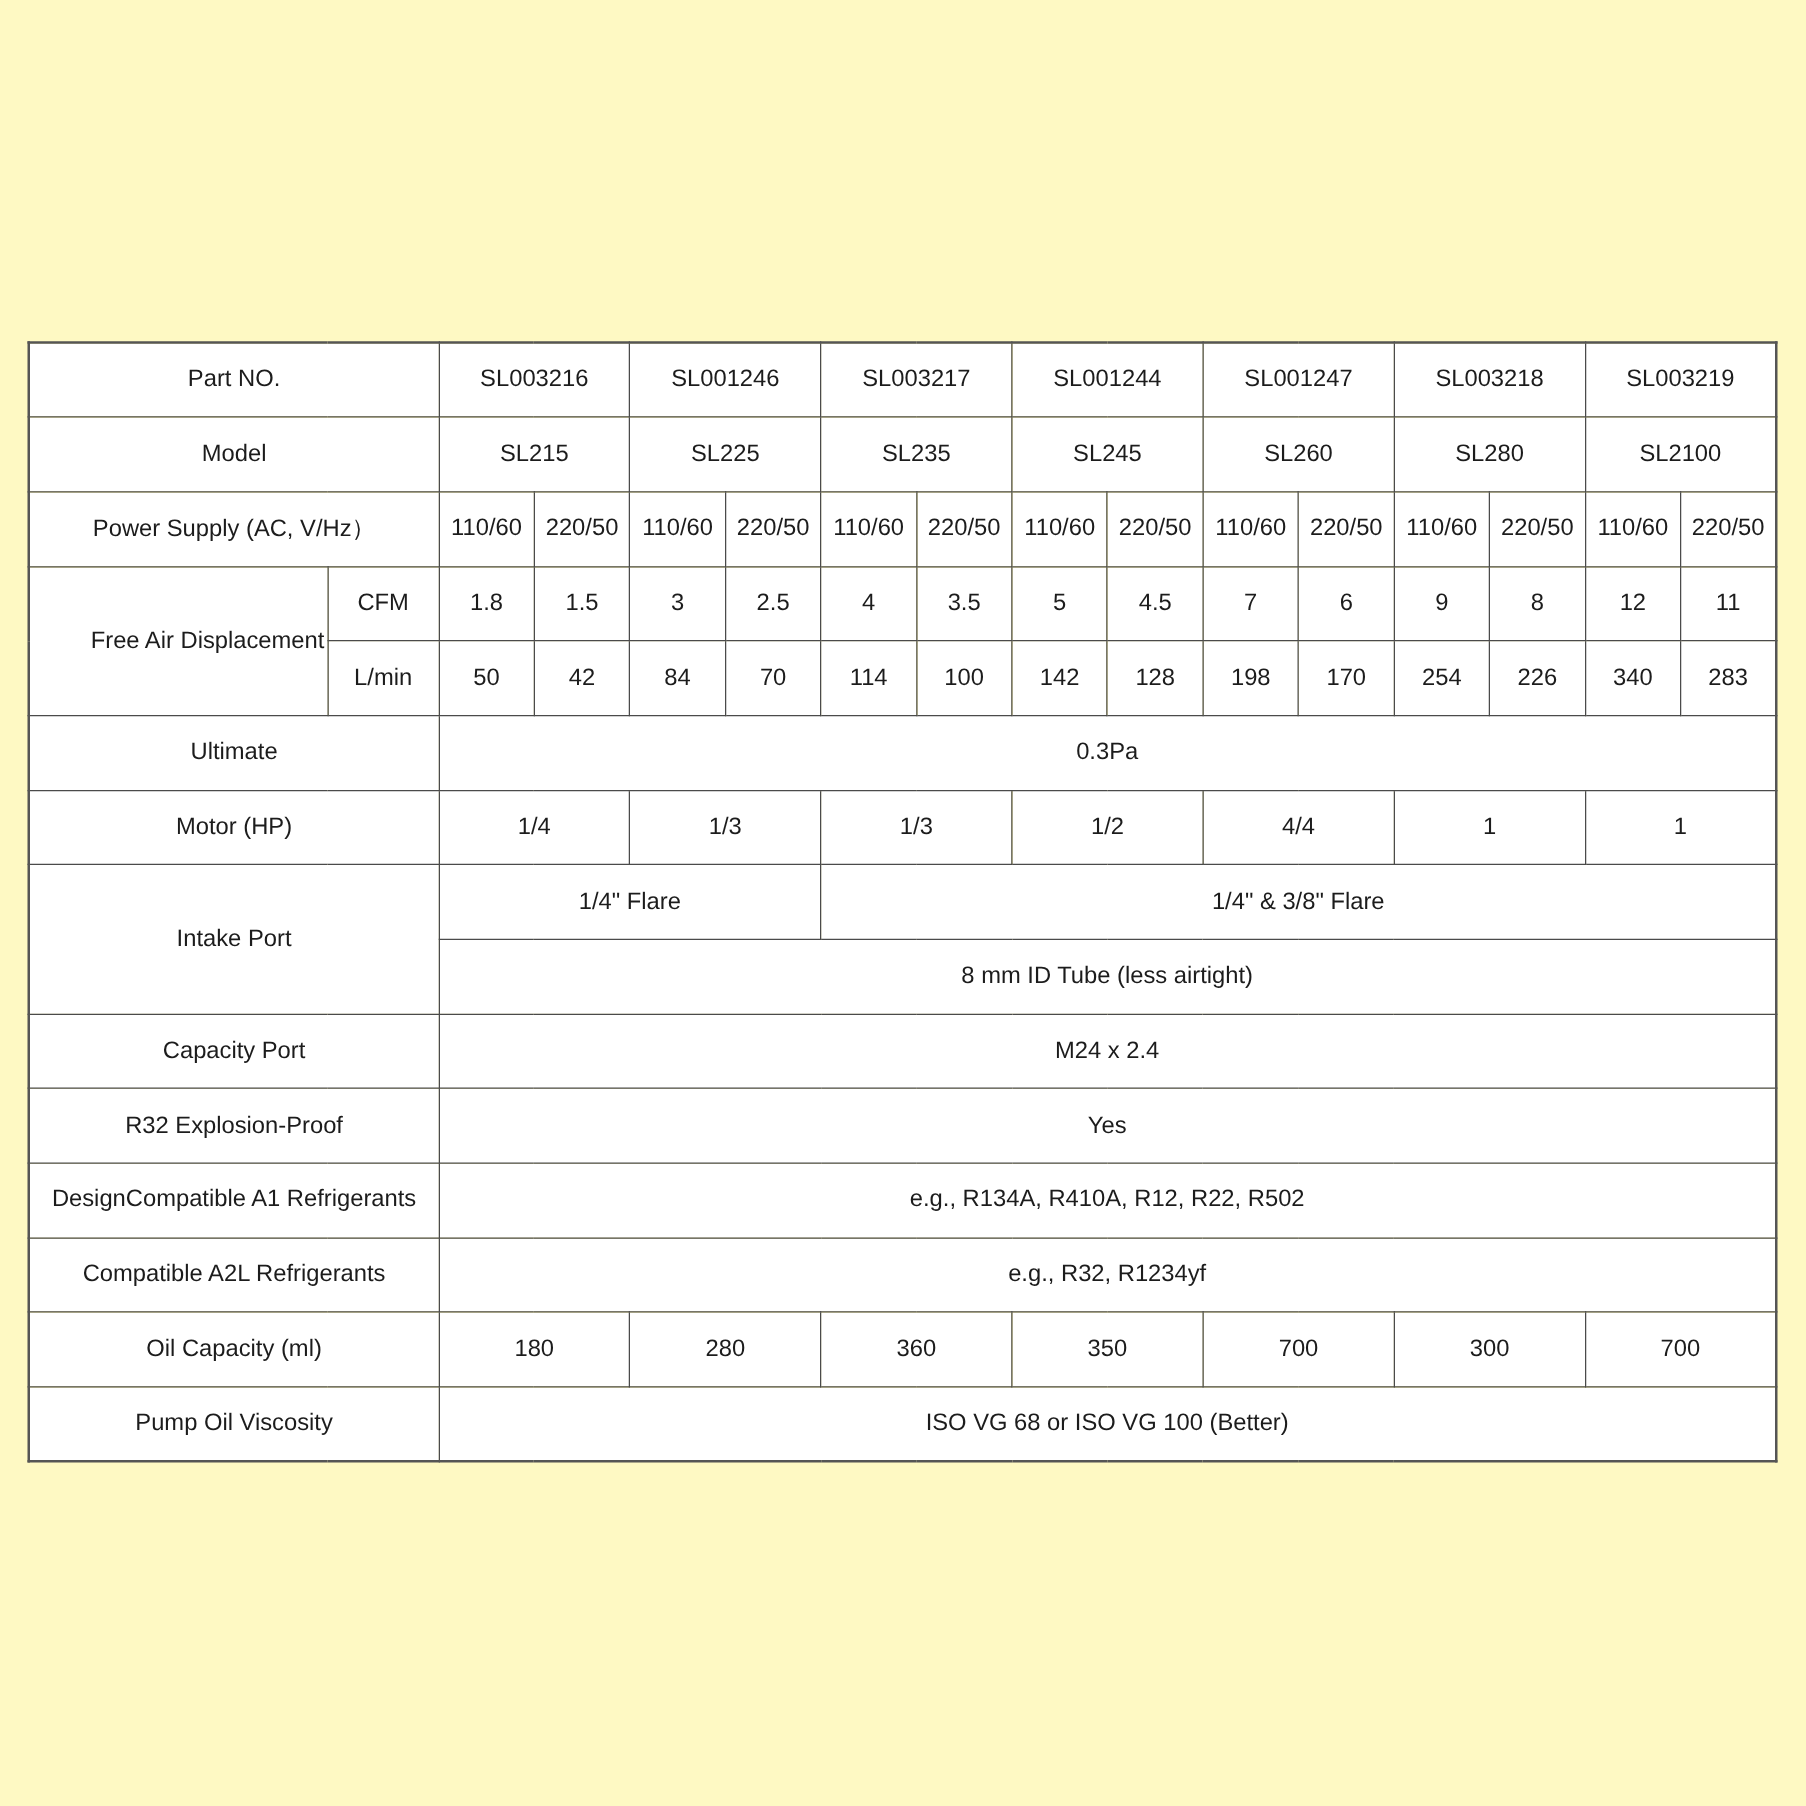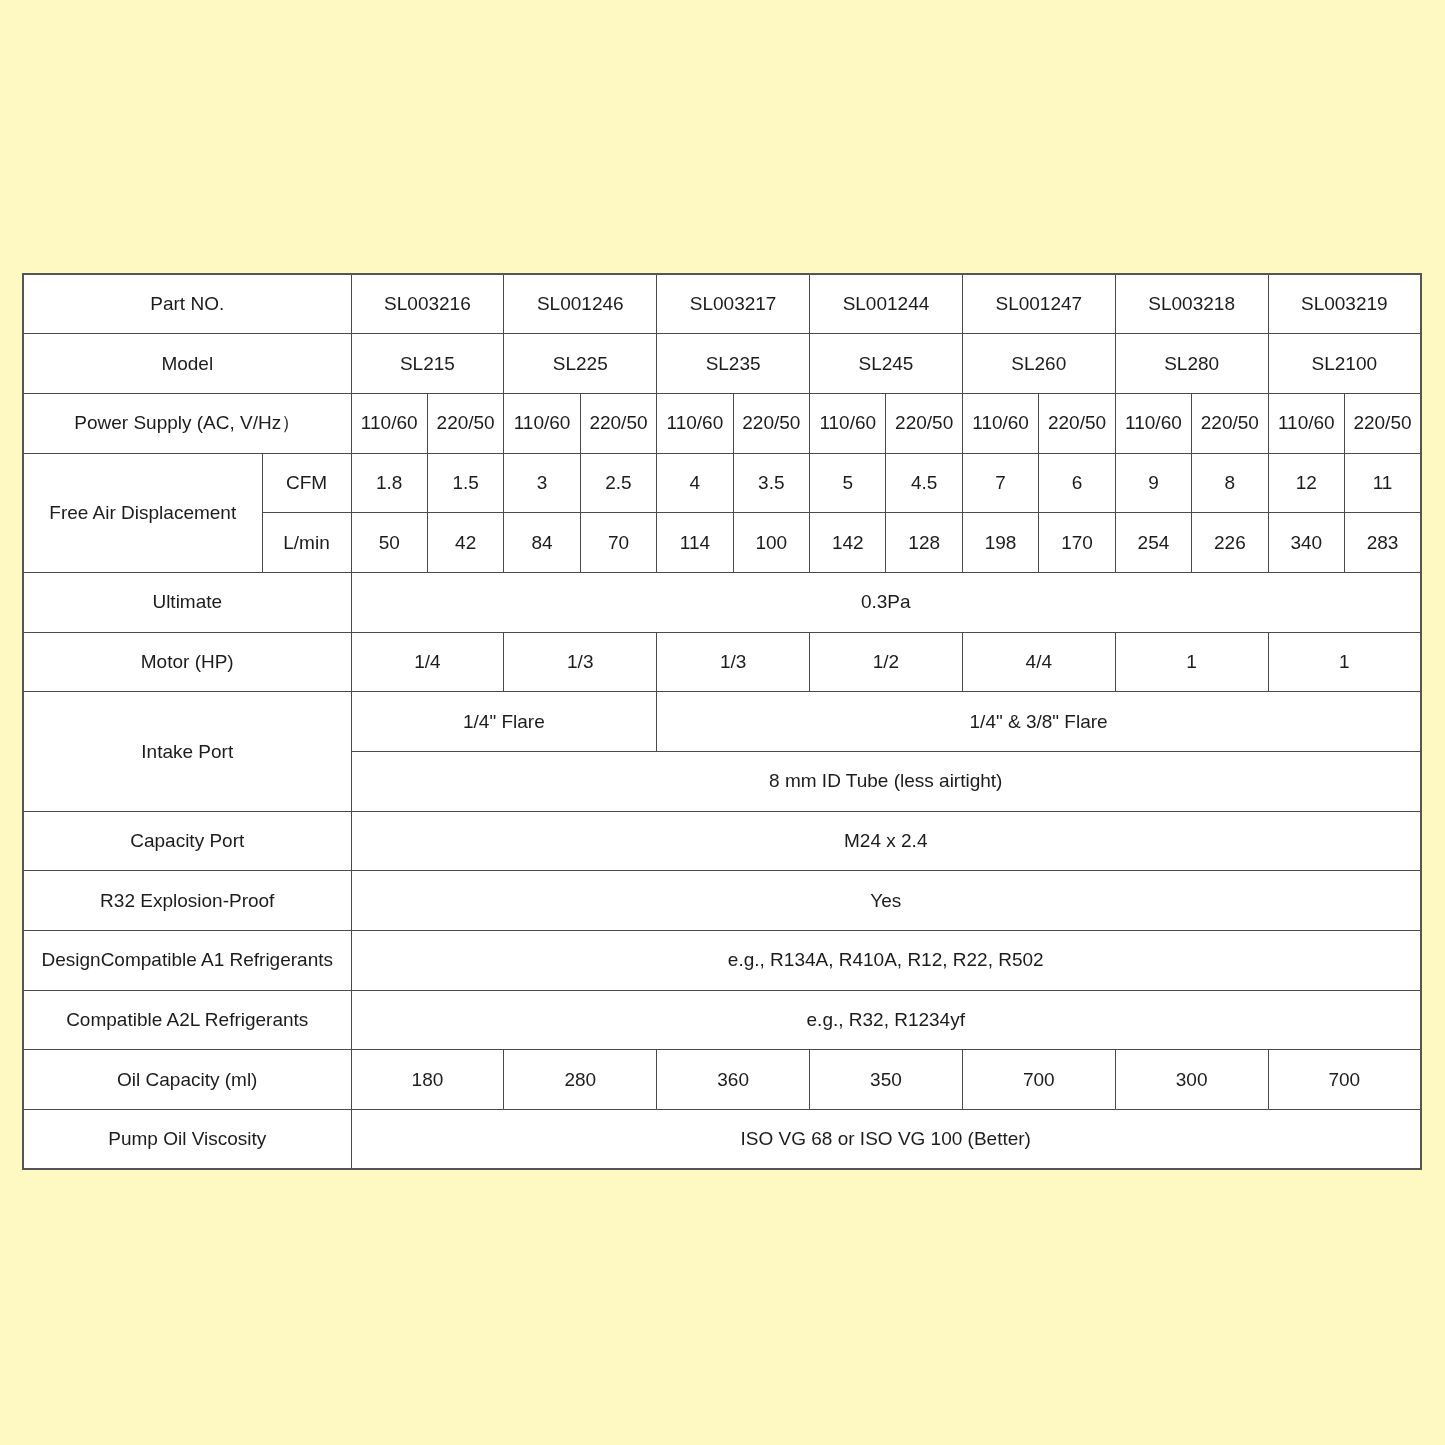--- a/index.html
+++ b/index.html
@@ -86,21 +86,21 @@
       <td>220/50</td>
       <td>110/60</td>
       <td>220/50</td>
       <td>110/60</td>
       <td>220/50</td>
       <td>110/60</td>
       <td>220/50</td>
     </tr>
 
     <tr>
-      <td rowspan="2" style="white-space:normal;">Free Air Displacement</td>
+      <td rowspan="2" style="white-space:normal;text-align:right;">Free Air Displacement</td>
       <td>CFM</td>
       <td>1.8</td>
       <td>1.5</td>
       <td>3</td>
       <td>2.5</td>
       <td>4</td>
       <td>3.5</td>
       <td>5</td>
       <td>4.5</td>
       <td>7</td>

